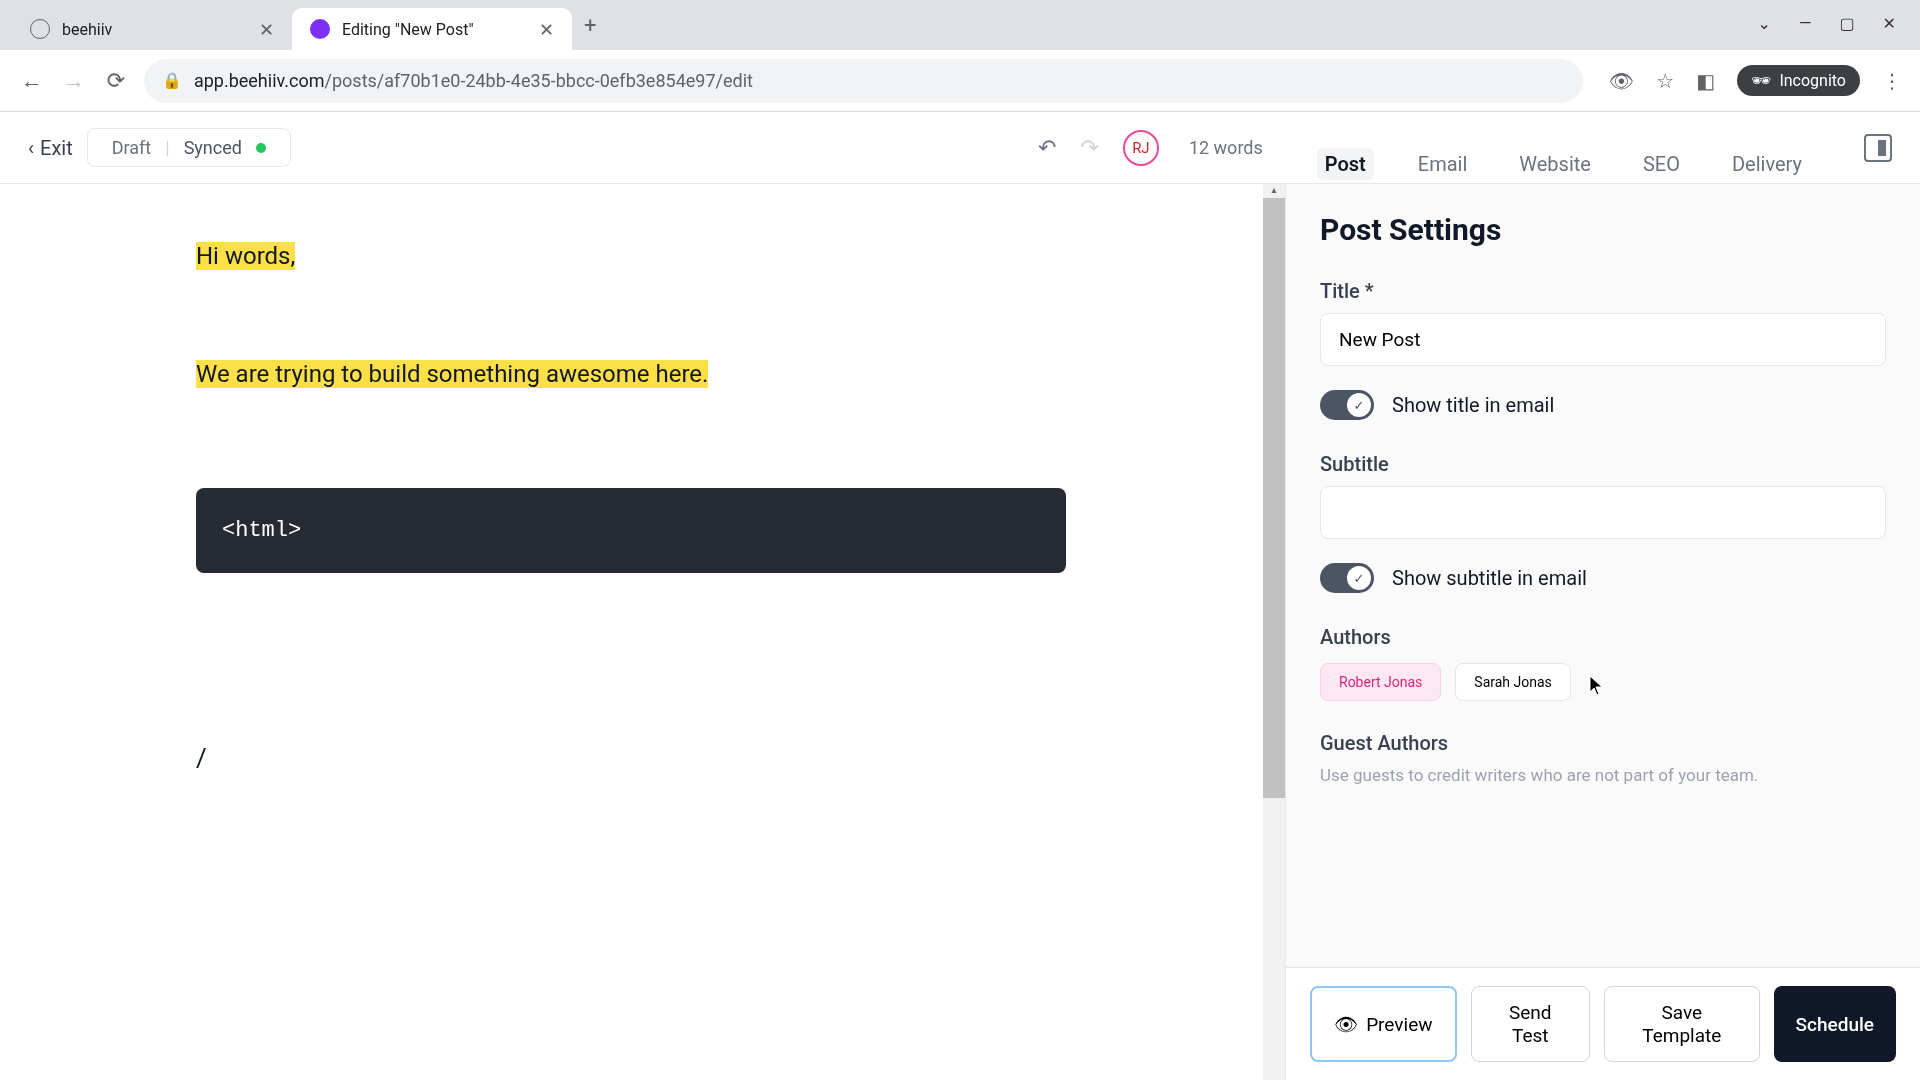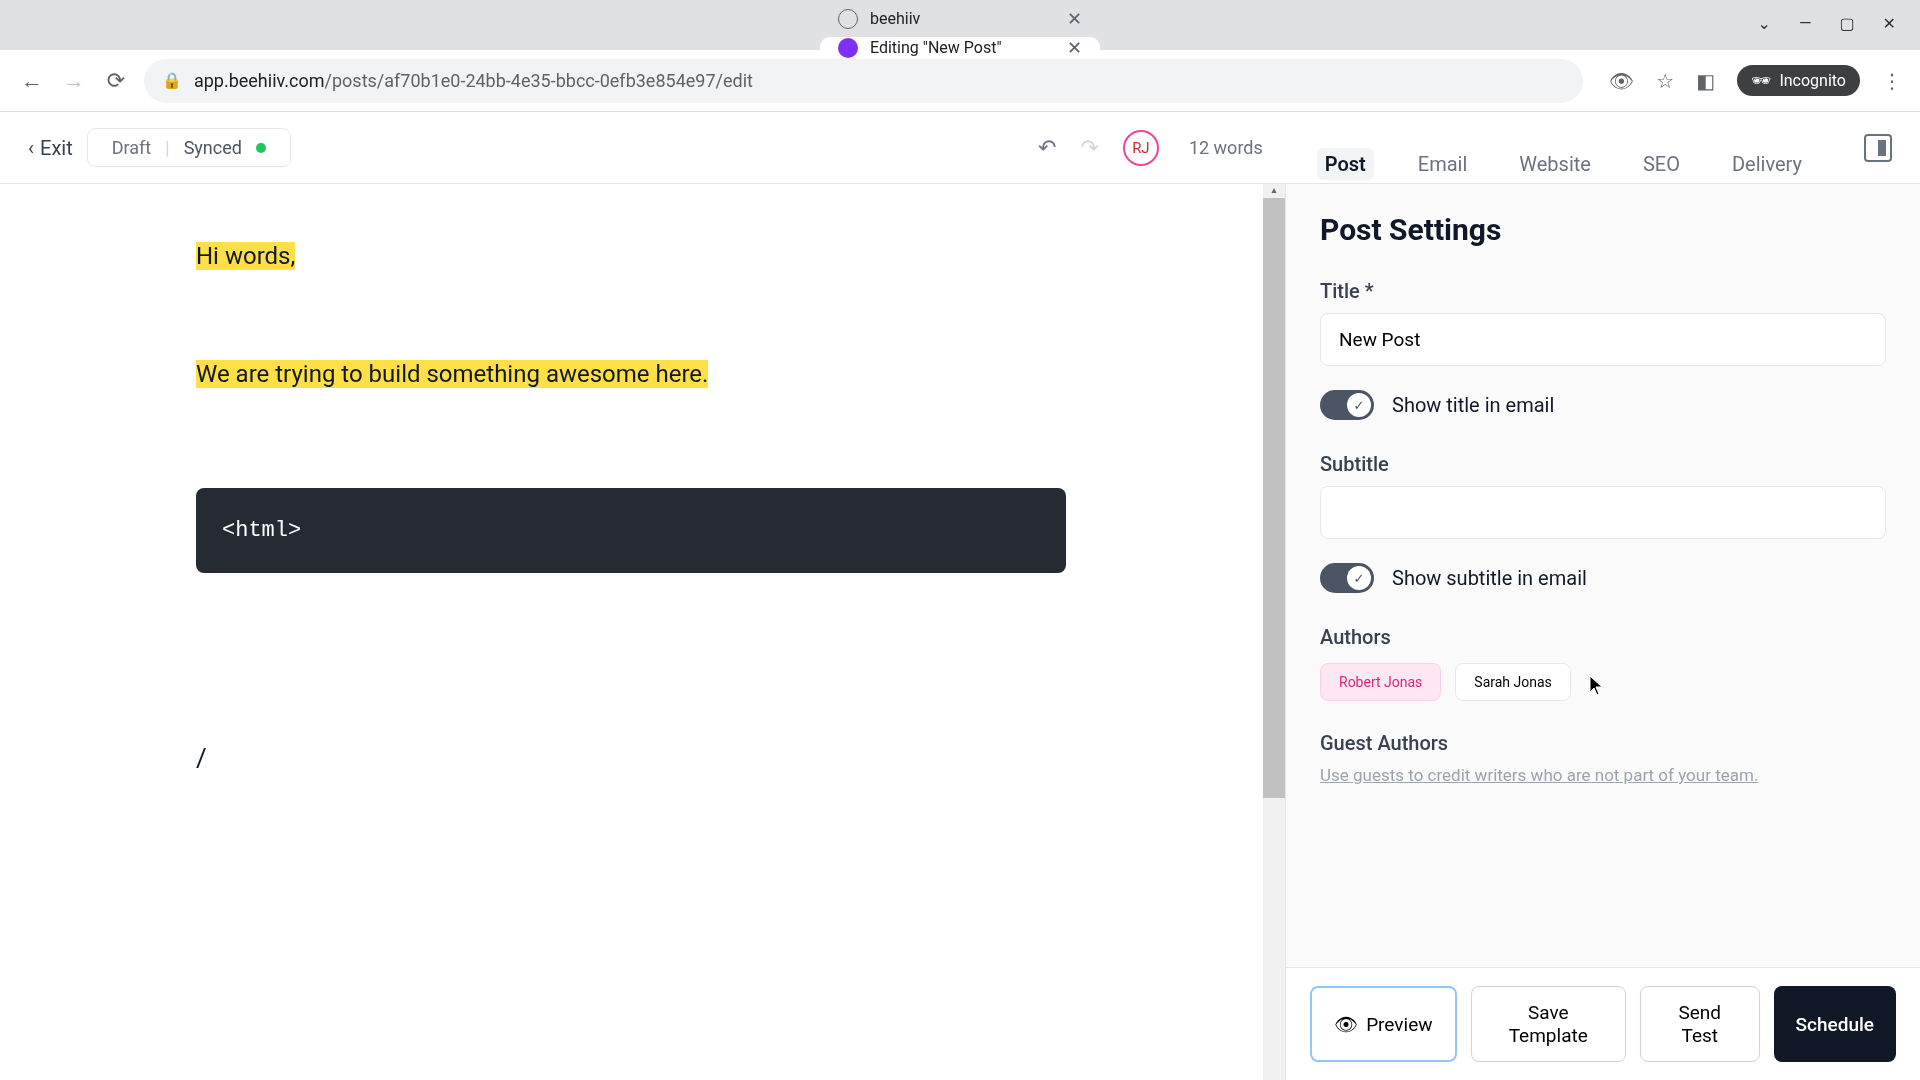--- a/index.html
+++ b/index.html
@@ -3,21 +3,21 @@
   <meta charset="utf-8">
   <style>
     * { margin: 0; padding: 0; box-sizing: border-box; font-family: -apple-system, BlinkMacSystemFont, "Segoe UI", Roboto, sans-serif; }
     body { background: #fff; overflow: hidden; width: 1920px; height: 1080px; }
     
     
     .window-controls { position: absolute; top: 0; right: 0; display: flex; gap: 28px; padding: 14px 24px; }
     .window-controls span { color: #333; font-size: 16px; cursor: pointer; }
     
     
-    .tab-bar { display: flex; align-items: center; background: #dfe1e5; height: 50px; padding: 0 12px; flex-direction: column; }
+    .tab-bar { display: flex; align-items: center; background: #dfe1e5; height: 50px; padding: 0 12px; }
     .tab { display: flex; align-items: center; gap: 12px; padding: 0 18px; height: 42px; border-radius: 10px 10px 0 0; min-width: 280px; max-width: 340px; margin-top: 8px; }
     .tab.inactive { background: transparent; }
     .tab.active { background: #fff; }
     .tab-favicon { width: 20px; height: 20px; border-radius: 50%; display: flex; align-items: center; justify-content: center; }
     .tab-favicon.globe { border: 1.5px solid #5f6368; }
     .tab-favicon.beehiiv { background: #7b2ff7; }
     .tab-title { flex: 1; font-size: 16px; color: #202124; white-space: nowrap; overflow: hidden; }
     .tab-close { color: #5f6368; font-size: 18px; cursor: pointer; }
     .new-tab { margin-left: 12px; color: #5f6368; font-size: 22px; cursor: pointer; }
     
@@ -69,21 +69,21 @@
     .sidebar-title { font-size: 30px; font-weight: 700; color: #111827; margin-bottom: 32px; }
     .field-label { font-size: 20px; color: #374151; margin-bottom: 10px; font-weight: 500; }
     .text-input { width: 100%; border: 1px solid #e5e7eb; border-radius: 8px; padding: 14px 18px; font-size: 19px; background: #fff; margin-bottom: 24px; }
     .toggle-row { display: flex; align-items: center; gap: 18px; margin-bottom: 32px; }
     .toggle { width: 54px; height: 30px; border-radius: 15px; background: #4b5563; position: relative; cursor: pointer; }
     .toggle::after { content: '✓'; position: absolute; right: 3px; top: 3px; width: 24px; height: 24px; border-radius: 50%; background: #fff; display: flex; align-items: center; justify-content: center; font-size: 13px; color: #4b5563; }
     .toggle-label { font-size: 20px; color: #111827; }
     .author-chips { display: flex; gap: 14px; margin-top: 14px; margin-bottom: 30px; }
     .chip { padding: 10px 18px; border-radius: 8px; font-size: 14px; border: 1px solid #e5e7eb; background: #fff; }
     .chip.selected { background: #fce7f3; border-color: #fbcfe8; color: #db2777; }
-    .helper-text { font-size: 17px; color: #9ca3af; margin-top: 8px; text-decoration: underline; }
+    .helper-text { font-size: 17px; color: #9ca3af; margin-top: 8px; }
     
     
     .footer-bar { display: flex; gap: 14px; padding: 18px 24px; border-top: 1px solid #e5e7eb; background: #fff; }
     .btn { padding: 14px 22px; border-radius: 8px; font-size: 19px; cursor: pointer; border: 1px solid #d1d5db; background: #fff; display: flex; align-items: center; gap: 8px; }
     .btn.preview { border: 2px solid #93c5fd; }
     .btn.primary { background: #111827; color: #fff; border: none; margin-left: auto; font-weight: 500; }
     
     .cursor-arrow { position: absolute; width: 14px; height: 20px; pointer-events: none; z-index: 9999; }
   </style>
 </head>
@@ -202,22 +202,22 @@
       
       <div class="field-label" style="margin-top:22px;">Guest Authors</div>
       <div class="helper-text">Use guests to credit writers who are not part of your team.</div>
     </div>
 
     <div class="footer-bar">
       <button class="btn preview">
         <span>👁</span>
         <span>Preview</span>
       </button>
+      <button class="btn">Send Test</button>
       <button class="btn">Save Template</button>
-      <button class="btn">Send Test</button>
       <button class="btn primary">Schedule</button>
     </div>
   </div>
 </div>
 
 <svg class="cursor-arrow" style="left:1590px;top:676px;" viewBox="0 0 14 20">
     <path d="M0 0 L0 16 L4 12 L7 19 L9 18 L6 11 L12 11 Z" fill="#000" stroke="#fff" stroke-width="1"></path>
   </svg>
 
 </body></html>

